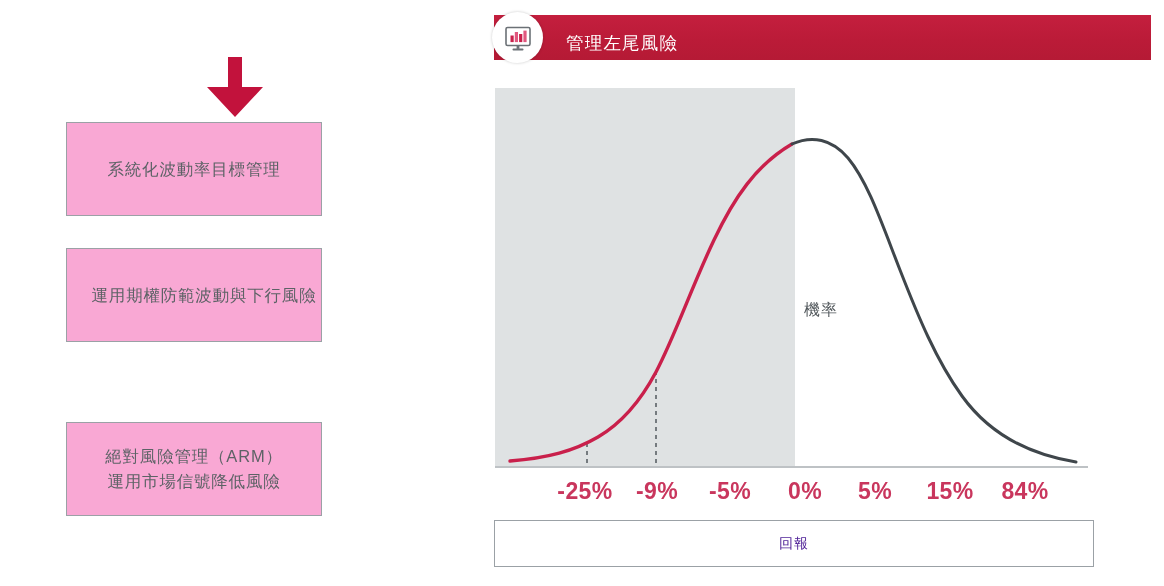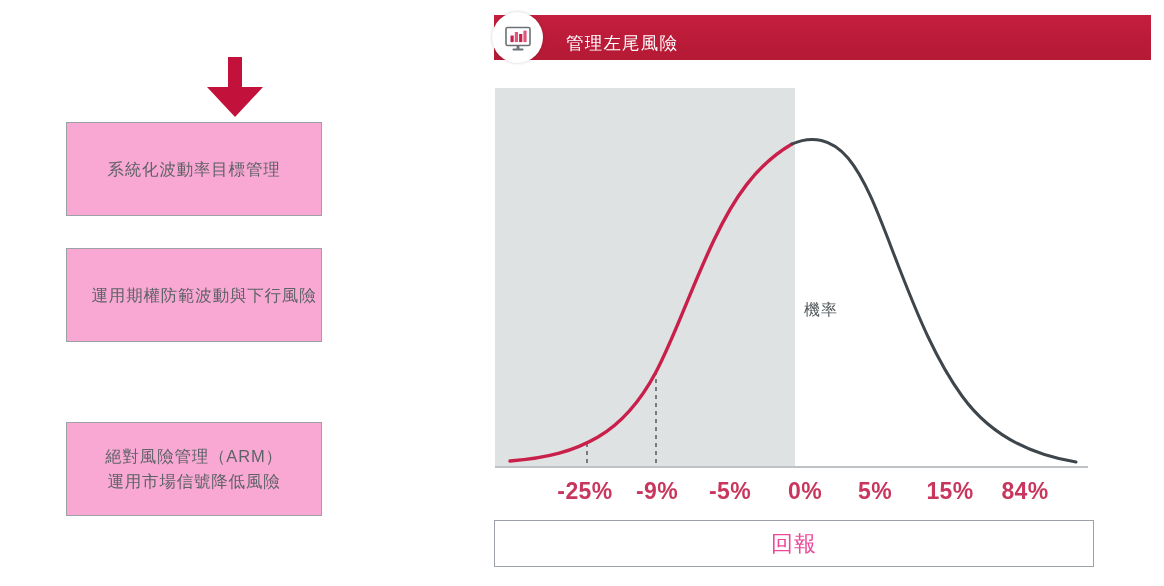--- a/index.html
+++ b/index.html
@@ -153,22 +153,22 @@
     width: 600px;
     height: 47px;
     box-sizing: border-box;
     background: #ffffff;
     border: 1px solid #9ba1a6;
     display: flex;
     align-items: center;
     justify-content: center;
   }
   #xaxis-caption-label {
-    font-size: 22px;
-    color: #ec4899;
+    font-size: 14px;
+    color: #4c1d95;
     letter-spacing: 1px;
   }
 </style>
 </head>
 <body>
 
 <div id="left-panel">
 
 
   <div id="down-arrow">

